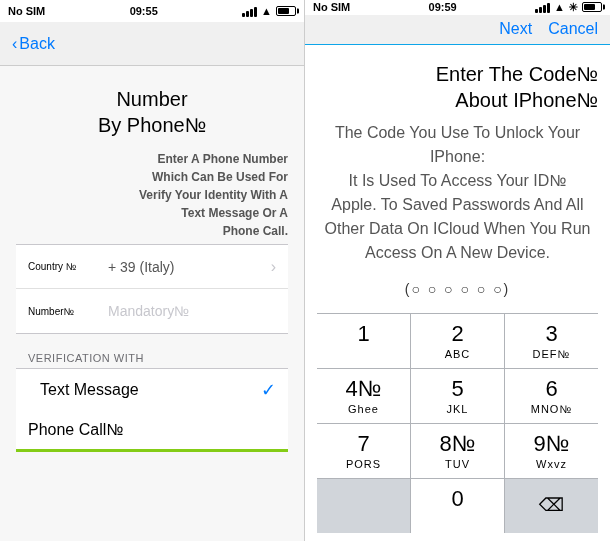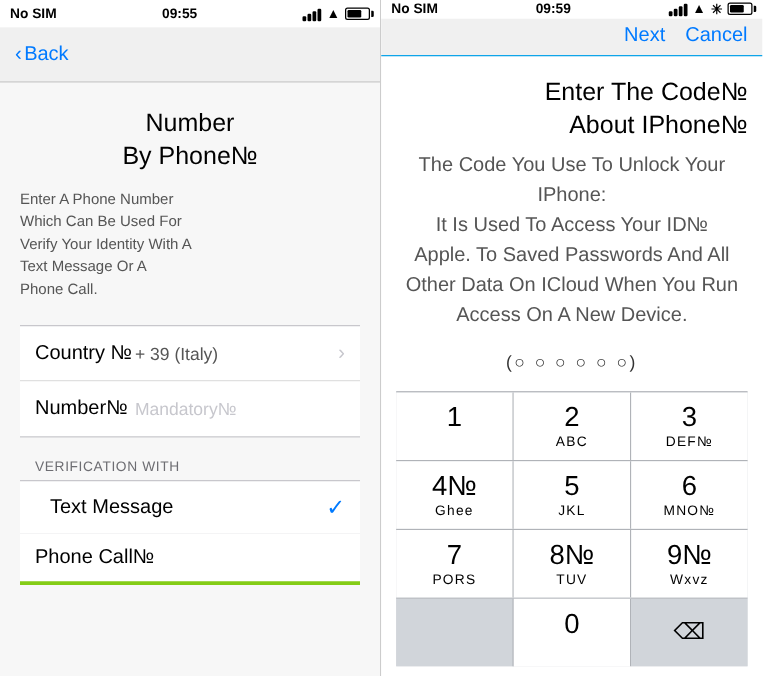--- a/index.html
+++ b/index.html
@@ -63,23 +63,24 @@
       font-weight: 500;
       text-align: center;
       color: #000;
       line-height: 1.3;
       margin-bottom: 12px;
     }
 
     .left-desc {
       font-size: 12px;
       color: #555;
-      text-align: left;
+      text-align: right;
       line-height: 1.5;
-      margin-bottom: 20px;
+      margin-bottom: 4px;
+      font-weight: bold;
     }
 
     .form-section {
       background: #fff;
       border-top: 1px solid #c8c7cc;
       border-bottom: 1px solid #c8c7cc;
       margin-bottom: 10px;
     }
 
     .form-row {
@@ -88,21 +89,21 @@
       padding: 10px 12px;
       border-bottom: 1px solid #e0e0e0;
       min-height: 44px;
     }
 
     .form-row:last-child {
       border-bottom: none;
     }
 
     .form-label {
-      font-size: 16px;
+      font-size: 10px;
       color: #000;
       width: 80px;
       flex-shrink: 0;
     }
 
     .form-value {
       font-size: 14px;
       color: #555;
       flex: 1;
     }

